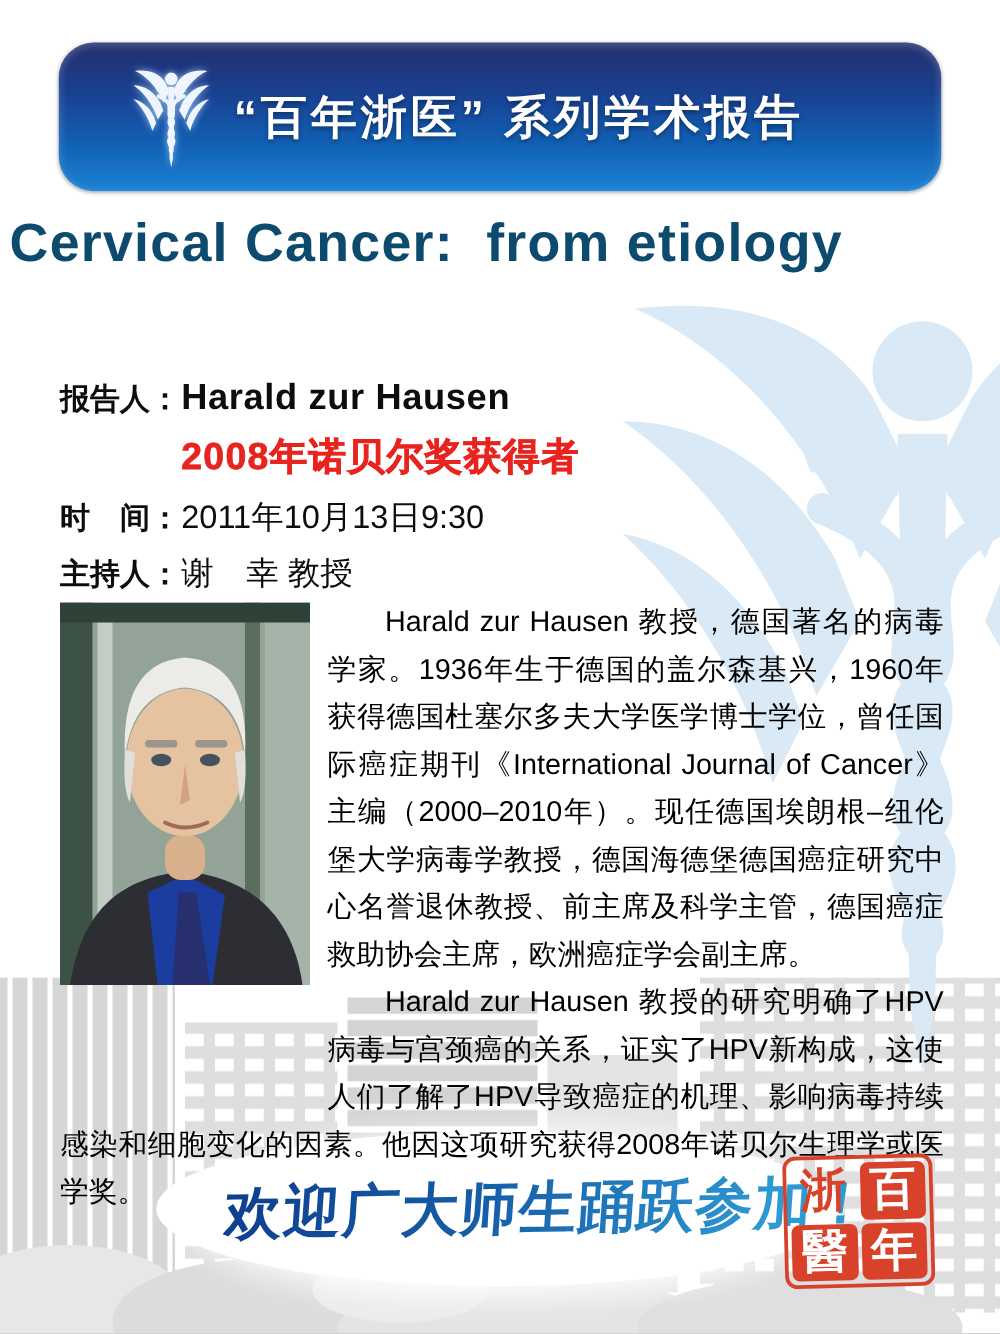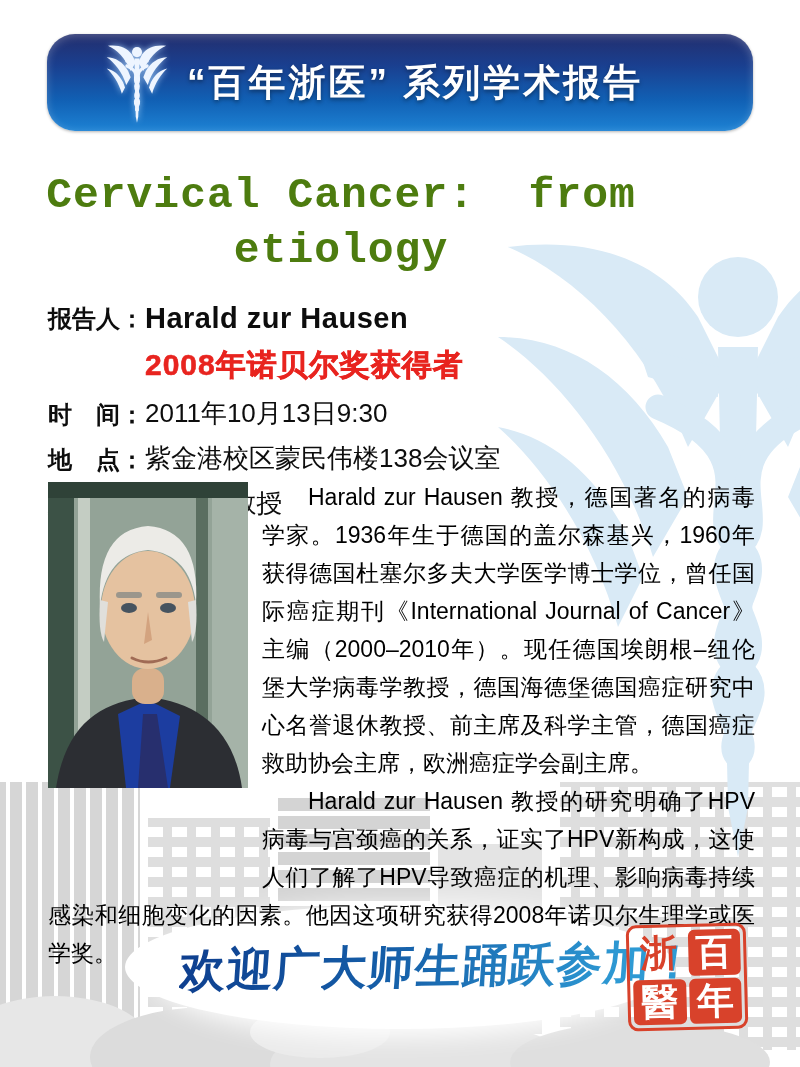--- a/index.html
+++ b/index.html
@@ -7,42 +7,42 @@
   .poster {
     position:relative; width:800px; height:1067px; margin:0 auto;
     background:#ffffff; overflow:hidden;
     font-family:"Liberation Sans", sans-serif;
   }
   
   .campus { position:absolute; left:0; bottom:0; width:800px; height:285px; z-index:0; }
   .watermark { position:absolute; left:488px; top:212px; width:500px; height:660px; color:#d9eaf6; z-index:0; }
   
   .banner {
-    position:absolute; left:47px; top:34px; width:706px; height:97px; z-index:2;
+    position:absolute; left:47px; top:34px; width:706px; height:119px; z-index:2;
     border-radius:28px;
     background:linear-gradient(180deg,#232e6d 0%,#1a3f8f 32%,#1160b4 68%,#1d82d4 100%);
     box-shadow:inset 0 2px 8px rgba(255,255,255,.25), 0 1px 3px rgba(0,0,0,.3);
     display:flex; align-items:center; padding-left:58px;
   }
   .banner .logo { width:64px; height:82px; color:#eef5ff; margin-right:18px; flex:none;
     filter:drop-shadow(0 0 3px rgba(180,220,255,.8)); }
   .banner-text {
     color:#ffffff; font-size:37px; font-weight:bold; letter-spacing:3px; white-space:nowrap;
     text-shadow:0 2px 4px rgba(0,0,0,.4);
   }
   
   .title {
     position:absolute; left:0; top:168px; width:682px; z-index:2; text-align:center;
-    font-family:Liberation Mono, monospace; font-weight:bold;
-    color:#4d7c0f; font-size:43px; line-height:55px; letter-spacing:1px;
+    font-family:Liberation Sans, sans-serif; font-weight:bold;
+    color:#0c4a6e; font-size:43px; line-height:55px; letter-spacing:1px;
   }
   .title span { display:block; white-space:pre-wrap; }
   
   .info { position:absolute; left:48px; top:302px; width:690px; z-index:2; color:#0d0d0d; }
-  .info-row { display:flex; align-items:flex-end; margin-bottom:10px; }
+  .info-row { display:flex; align-items:center; margin-bottom:10px; }
   .info-label { width:97px; flex:none; font-size:24px; font-weight:600; }
   .info-value { font-size:26px; font-weight:400; }
   .speaker-name { font-size:29px; font-weight:800; letter-spacing:.5px; }
   .honor {
     margin:1px 0 10px 97px; color:#e8241f; font-size:30px; font-weight:800; letter-spacing:1px;
     -webkit-text-stroke:.6px #e8241f;
   }
   
   .bio {
     position:absolute; left:48px; top:478px; width:707px; z-index:2;
@@ -159,24 +159,20 @@
     <div class="info-row">
       <span class="info-label">报告人：</span>
       <span class="speaker-name">Harald zur Hausen</span>
     </div>
     <div class="honor">2008年诺贝尔奖获得者</div>
     <div class="info-row">
       <span class="info-label">时　间：</span>
       <span class="info-value">2011年10月13日9:30</span>
     </div>
     <div class="info-row">
-      <span class="info-label">地　点：</span>
-      <span class="info-value">紫金港校区蒙民伟楼138会议室</span>
-    </div>
-    <div class="info-row">
       <span class="info-label">主持人：</span>
       <span class="info-value">谢　幸 教授</span>
     </div>
   </section>
 
   <section class="bio">
     <svg class="photo" viewBox="0 0 200 306" aria-hidden="true">
       <rect width="200" height="306" fill="#93a397"></rect>
       <rect x="0" y="0" width="26" height="306" fill="#3c5246"></rect>
       <rect x="30" y="0" width="12" height="306" fill="#c4cdc3"></rect>

